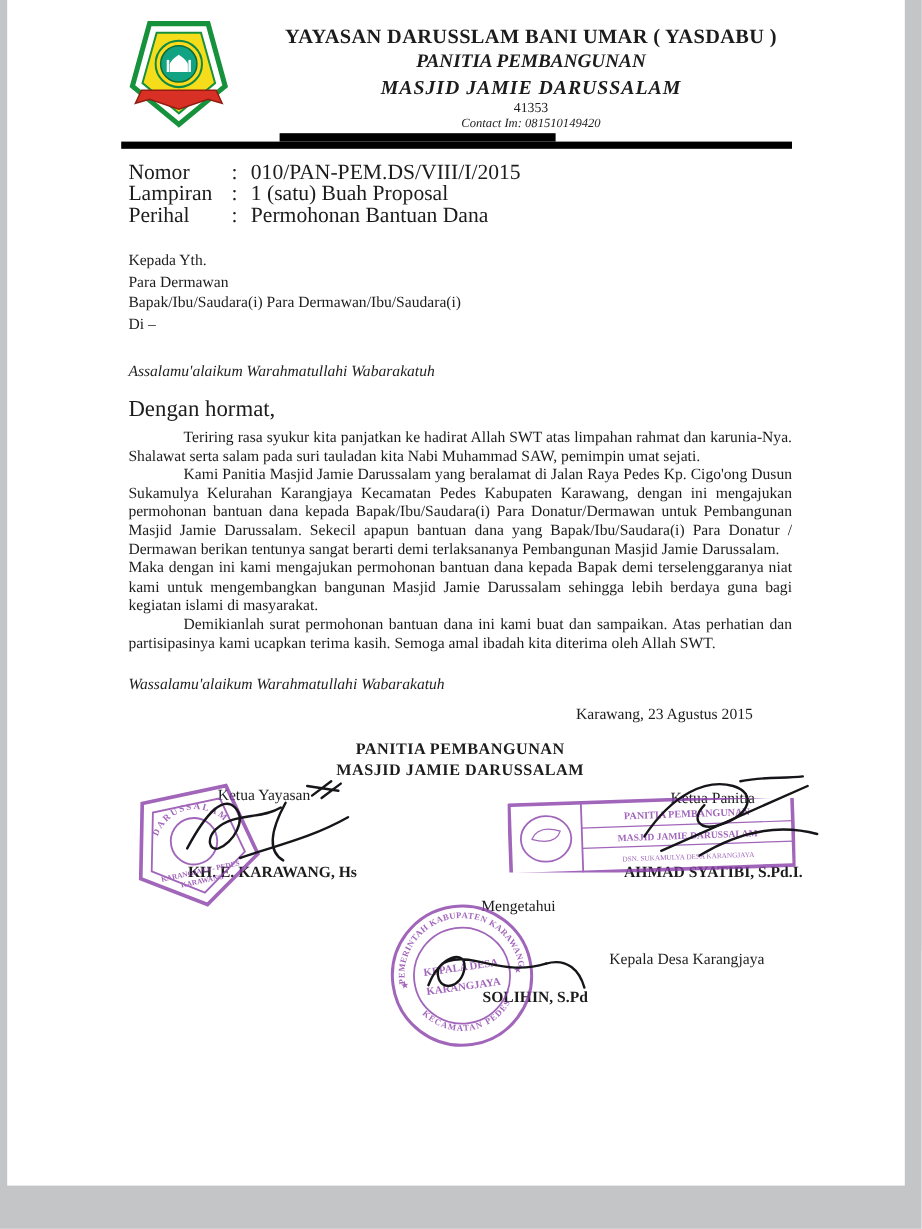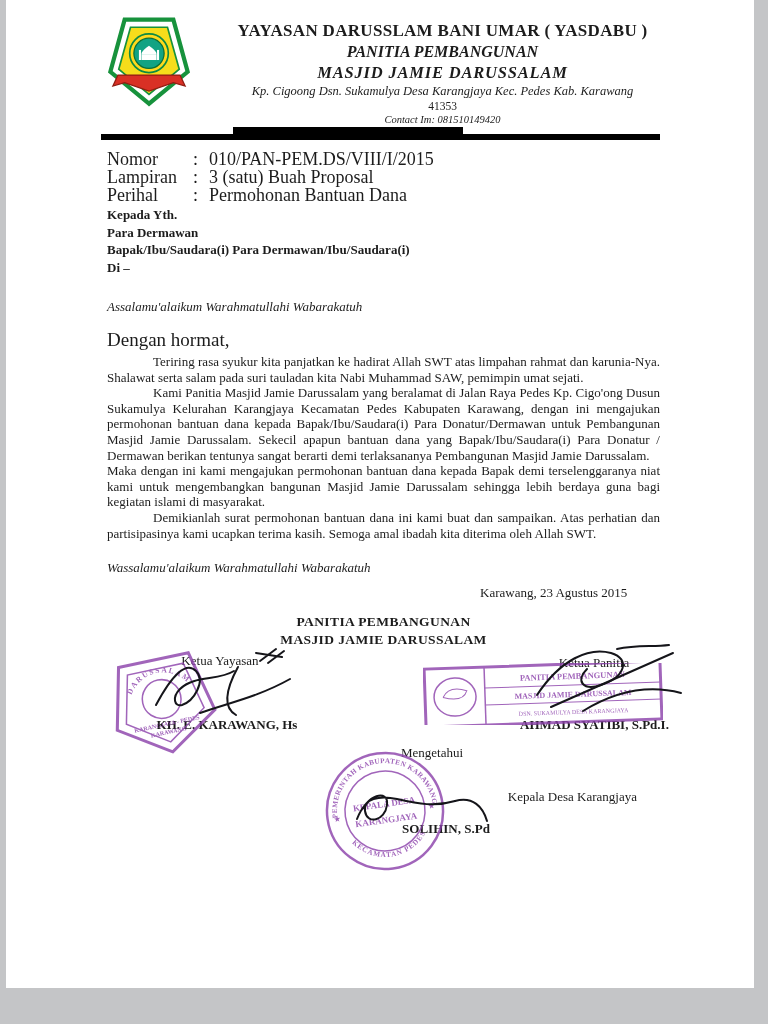--- a/index.html
+++ b/index.html
@@ -21,21 +21,21 @@
   .rule-notch { width:230px; height:7px; background:#000; margin-left:126px; margin-top:1px; }
   .rule { height:6px; background:#000; margin-left:-6px; }
 
   
   .meta { margin-top:10px; font-size:18px; }
   .meta-row { display:flex; line-height:18px; }
   .meta-label { width:86px; }
   .meta-sep { width:16px; }
 
   
-  .addressee { margin-top:2px; font-size:13px; font-weight:bold; line-height:17.5px; }
+  .addressee { margin-top:20px; font-size:13px; font-weight:normal; line-height:17.5px; }
   .addr-tempat { margin-left:34px; }
 
   .salutation { margin-top:22px; font-style:italic; font-size:13px; line-height:17px; }
   .greeting { margin-top:16px; font-size:19px; line-height:17px; }
   .body-paras { margin-top:6px; font-size:13px; text-align:justify; line-height:15.6px; }
   .body-paras p { text-indent:46px; }
   .body-paras p.no-indent { text-indent:0; }
   .closing { margin-top:18px; font-style:italic; font-size:13px; line-height:17px; }
   .date-line { margin-top:8px; font-size:13px; line-height:17px; padding-left:373px; }
 
@@ -77,38 +77,37 @@
         <path d="M41,56 h18 v-7 h-18 z" fill="#ffffff"></path>
         <path d="M50,39 q9,6 9,10 h-18 q0,-4 9,-10" fill="#ffffff"></path>
         <rect x="38" y="44" width="2.5" height="12" fill="#ffffff"></rect>
         <rect x="59.5" y="44" width="2.5" height="12" fill="#ffffff"></rect>
         <path d="M13,74 L87,74 L93,87 L79,83 L50,93 L21,83 L7,87 Z" fill="#d93025" stroke="#901d12" stroke-width="1.5"></path>
       </svg>
       <div class="lh-text">
         <div class="lh-org">YAYASAN DARUSSLAM BANI UMAR ( YASDABU )</div>
         <div class="lh-committee">PANITIA PEMBANGUNAN</div>
         <div class="lh-mosque">MASJID JAMIE DARUSSALAM</div>
-        <div class="lh-addr">Kp. Cigoong Dsn. Sukamulya Desa Karangjaya Kec. Pedes Kab. Karawang</div>
         <div class="lh-postal">41353</div>
         <div class="lh-contact">Contact Im: 081510149420</div>
       </div>
       <div class="rule-notch"></div>
       <div class="rule"></div>
     </header>
 
     <section class="meta">
       <div class="meta-row">
         <span class="meta-label">Nomor</span>
         <span class="meta-sep">:</span>
         <span class="meta-value">010/PAN-PEM.DS/VIII/I/2015</span>
       </div>
       <div class="meta-row">
         <span class="meta-label">Lampiran</span>
         <span class="meta-sep">:</span>
-        <span class="meta-value">3 (satu) Buah Proposal</span>
+        <span class="meta-value">1 (satu) Buah Proposal</span>
       </div>
       <div class="meta-row">
         <span class="meta-label">Perihal</span>
         <span class="meta-sep">:</span>
         <span class="meta-value">Permohonan Bantuan Dana</span>
       </div>
     </section>
 
     <section class="addressee">
       <div>Kepada Yth.</div>

